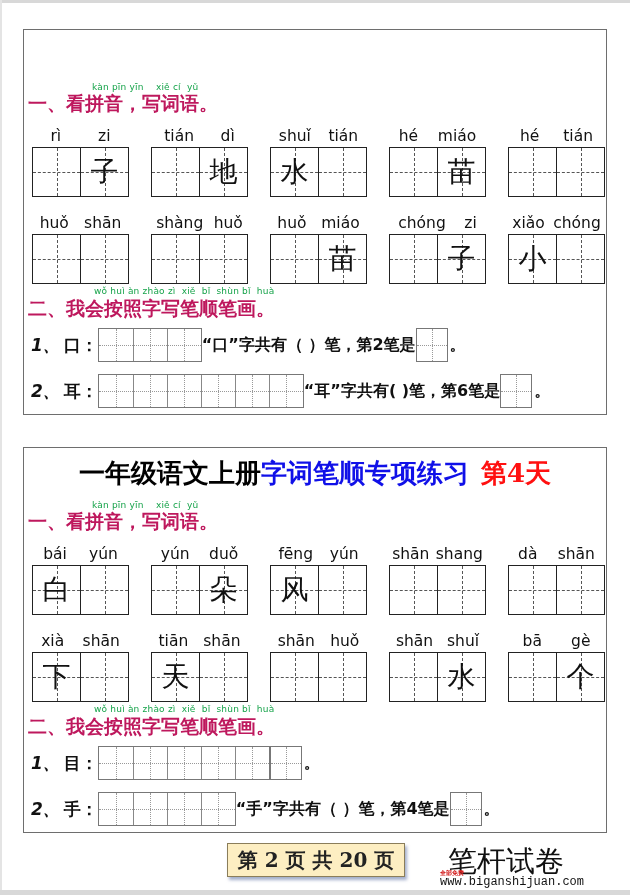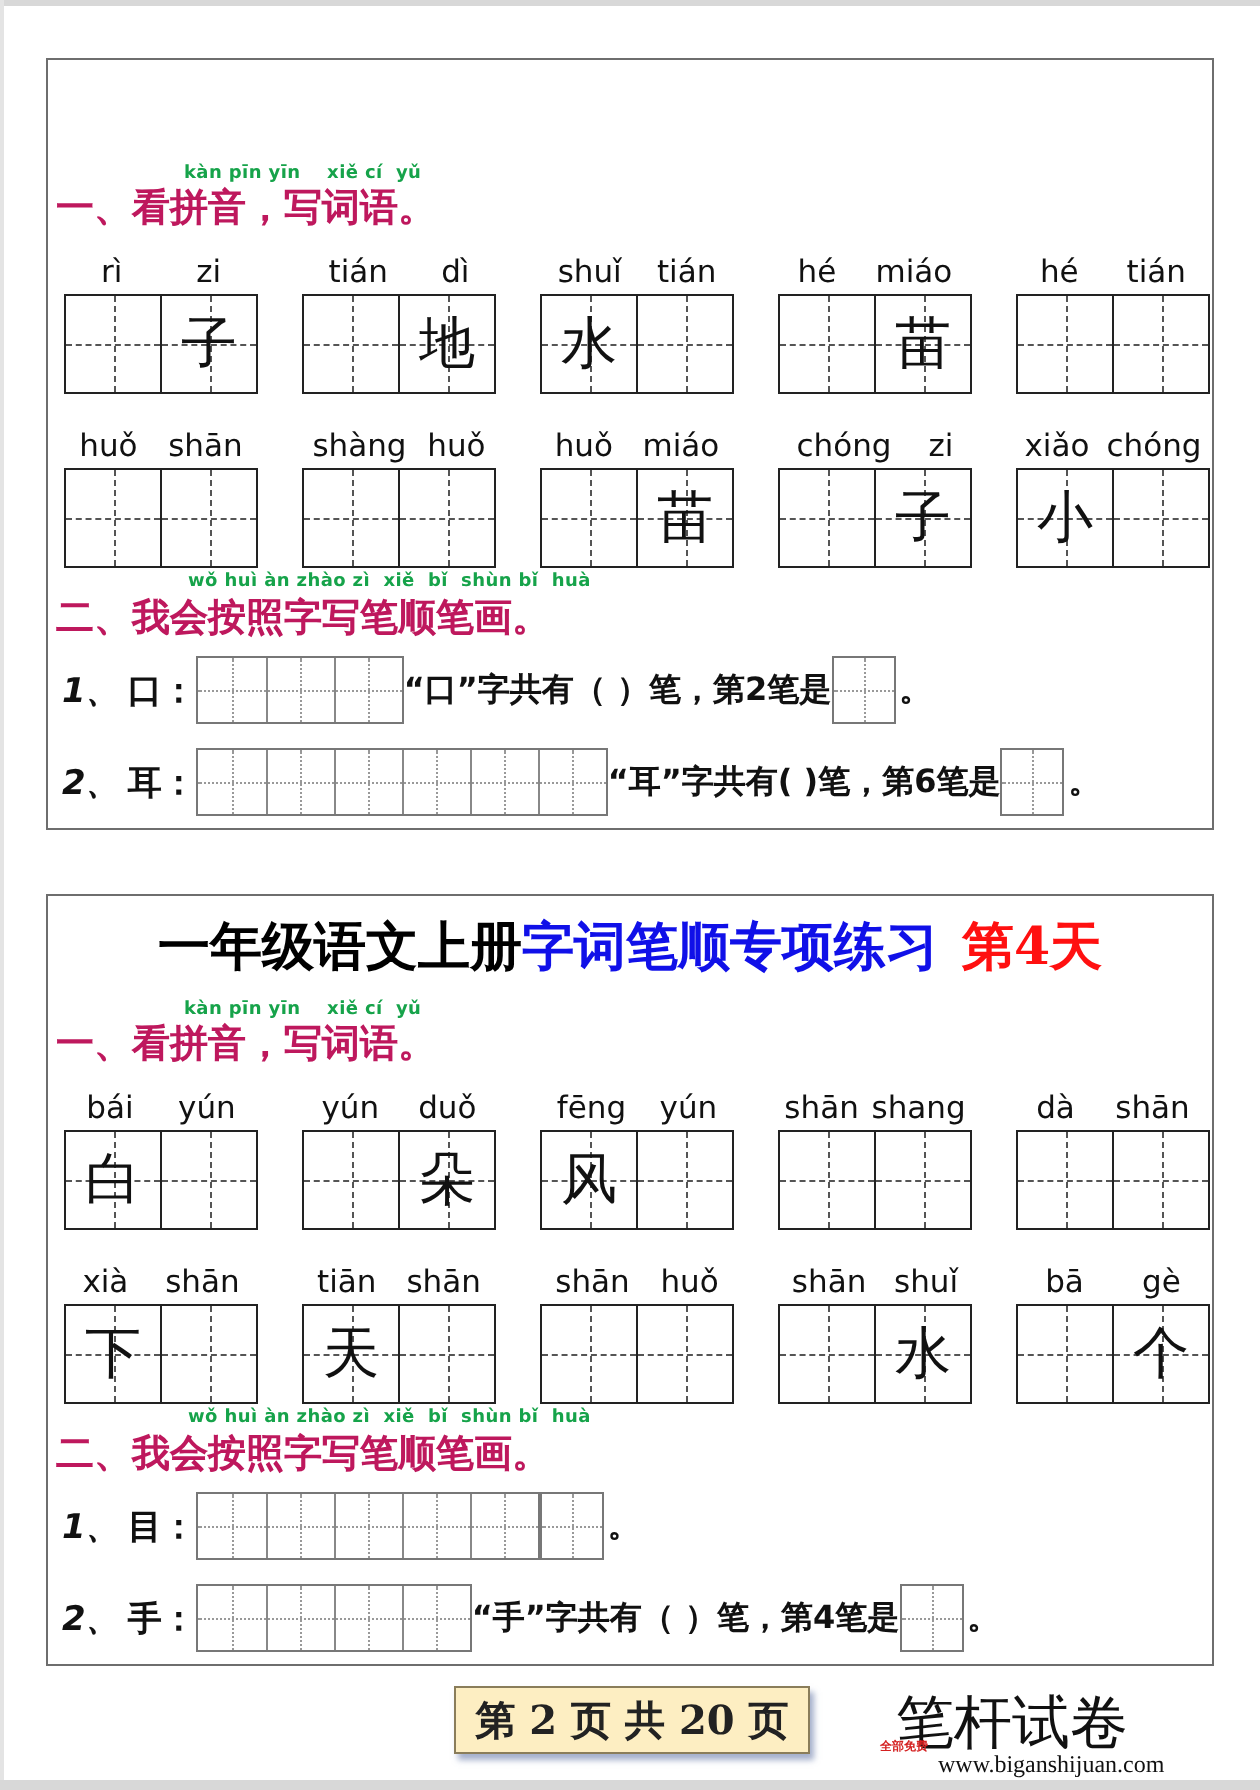--- a/index.html
+++ b/index.html
@@ -11,21 +11,21 @@
 
   .card { position: absolute; left: 23px; width: 584px; border: 1.5px solid #6e6e6e; background: #fff; }
   .card.c1 { top: 29px; height: 386px; }
   .card.c2 { top: 447px; height: 386px; }
 
   .title { position: absolute; left: 0; top: 8px; width: 100%; text-align: center; font-size: 26px; font-weight: bold; font-family: "DejaVu Serif", serif; white-space: nowrap; letter-spacing: 0px; }
   .title .t-black { color: #000; }
   .title .t-blue { color: #1010e8; font-family: "DejaVu Sans", sans-serif; }
   .title .t-red { color: #ff1010; margin-left: 12px; }
 
-  .sec-pinyin { position: absolute; font-size: 9px; color: #16a34a; font-weight: bold; white-space: pre; letter-spacing: 0.2px; padding-left: 20px; }
+  .sec-pinyin { position: absolute; font-size: 9px; color: #16a34a; font-weight: normal; white-space: pre; letter-spacing: 0.2px; padding-left: 20px; }
   .sec-head { position: absolute; font-size: 19px; color: #be185d; font-weight: bold; white-space: nowrap; }
 
   .word { position: absolute; width: 97px; }
   .word .py { position: absolute; top: 0; left: 0; width: 97px; height: 20px; font-size: 15.5px; color: #111; display: flex; justify-content: space-around; white-space: nowrap; font-family: "DejaVu Sans", sans-serif; }
   .word .py span { display: inline-block; }
   .grid2 { position: absolute; top: 20px; left: 0; width: 97px; height: 50px; border: 1.5px solid #222; display: flex; }
   .cell { position: relative; flex: 1; height: 100%; }
   .cell + .cell { border-left: 1.5px solid #222; }
   .cell::before { content: ""; position: absolute; left: 50%; top: 0; bottom: 0; border-left: 1px dashed #555; }
   .cell::after { content: ""; position: absolute; top: 50%; left: 0; right: 0; border-top: 1px dashed #555; }
@@ -40,21 +40,21 @@
   .strip .sc::after { content: ""; position: absolute; top: 50%; left: 0; right: 0; border-top: 1px dotted #999; }
   .ansbox { position: relative; width: 32px; height: 34px; border: 1.2px solid #777; display: inline-block; }
   .ansbox::before { content: ""; position: absolute; left: 50%; top: 0; bottom: 0; border-left: 1px dotted #999; }
   .ansbox::after { content: ""; position: absolute; top: 50%; left: 0; right: 0; border-top: 1px dotted #999; }
   .task .txt { font-size: 16px; }
   .task .dot { font-size: 16px; margin-left: 2px; }
 
   .pager { position: absolute; left: 227px; top: 843px; width: 178px; height: 34px; background: #fdeec2; border: 1px solid #8a7d5a; box-shadow: 2px 3px 3px rgba(90,110,160,0.55); display: flex; align-items: center; justify-content: center; font-size: 20px; font-weight: bold; color: #222; white-space: pre; font-family: "DejaVu Serif", serif; }
   .brand { position: absolute; left: 448px; top: 842px; font-size: 29px; color: #111; white-space: nowrap; font-family: "DejaVu Sans", sans-serif; }
   .brand-tag { position: absolute; left: 440px; top: 869px; font-size: 6px; color: #d42020; font-weight: bold; }
-  .brand-url { position: absolute; left: 440px; top: 875px; font-size: 12px; color: #111; font-family: Liberation Serif, serif; white-space: nowrap; margin-left: 29px; }
+  .brand-url { position: absolute; left: 440px; top: 875px; font-size: 12px; color: #111; font-family: Liberation Mono, monospace; white-space: nowrap; }
 </style>
 </head>
 <body>
 
 <div class="topbar"></div>
 <div class="leftbar"></div>
 
 <div class="card c1">
   <div class="sec-pinyin" style="left:48px; top:52px;">kàn pīn yīn    xiě cí  yǔ</div>
   <div class="sec-head" style="left:4px; top:61px;">一、看拼音，写词语。</div>

